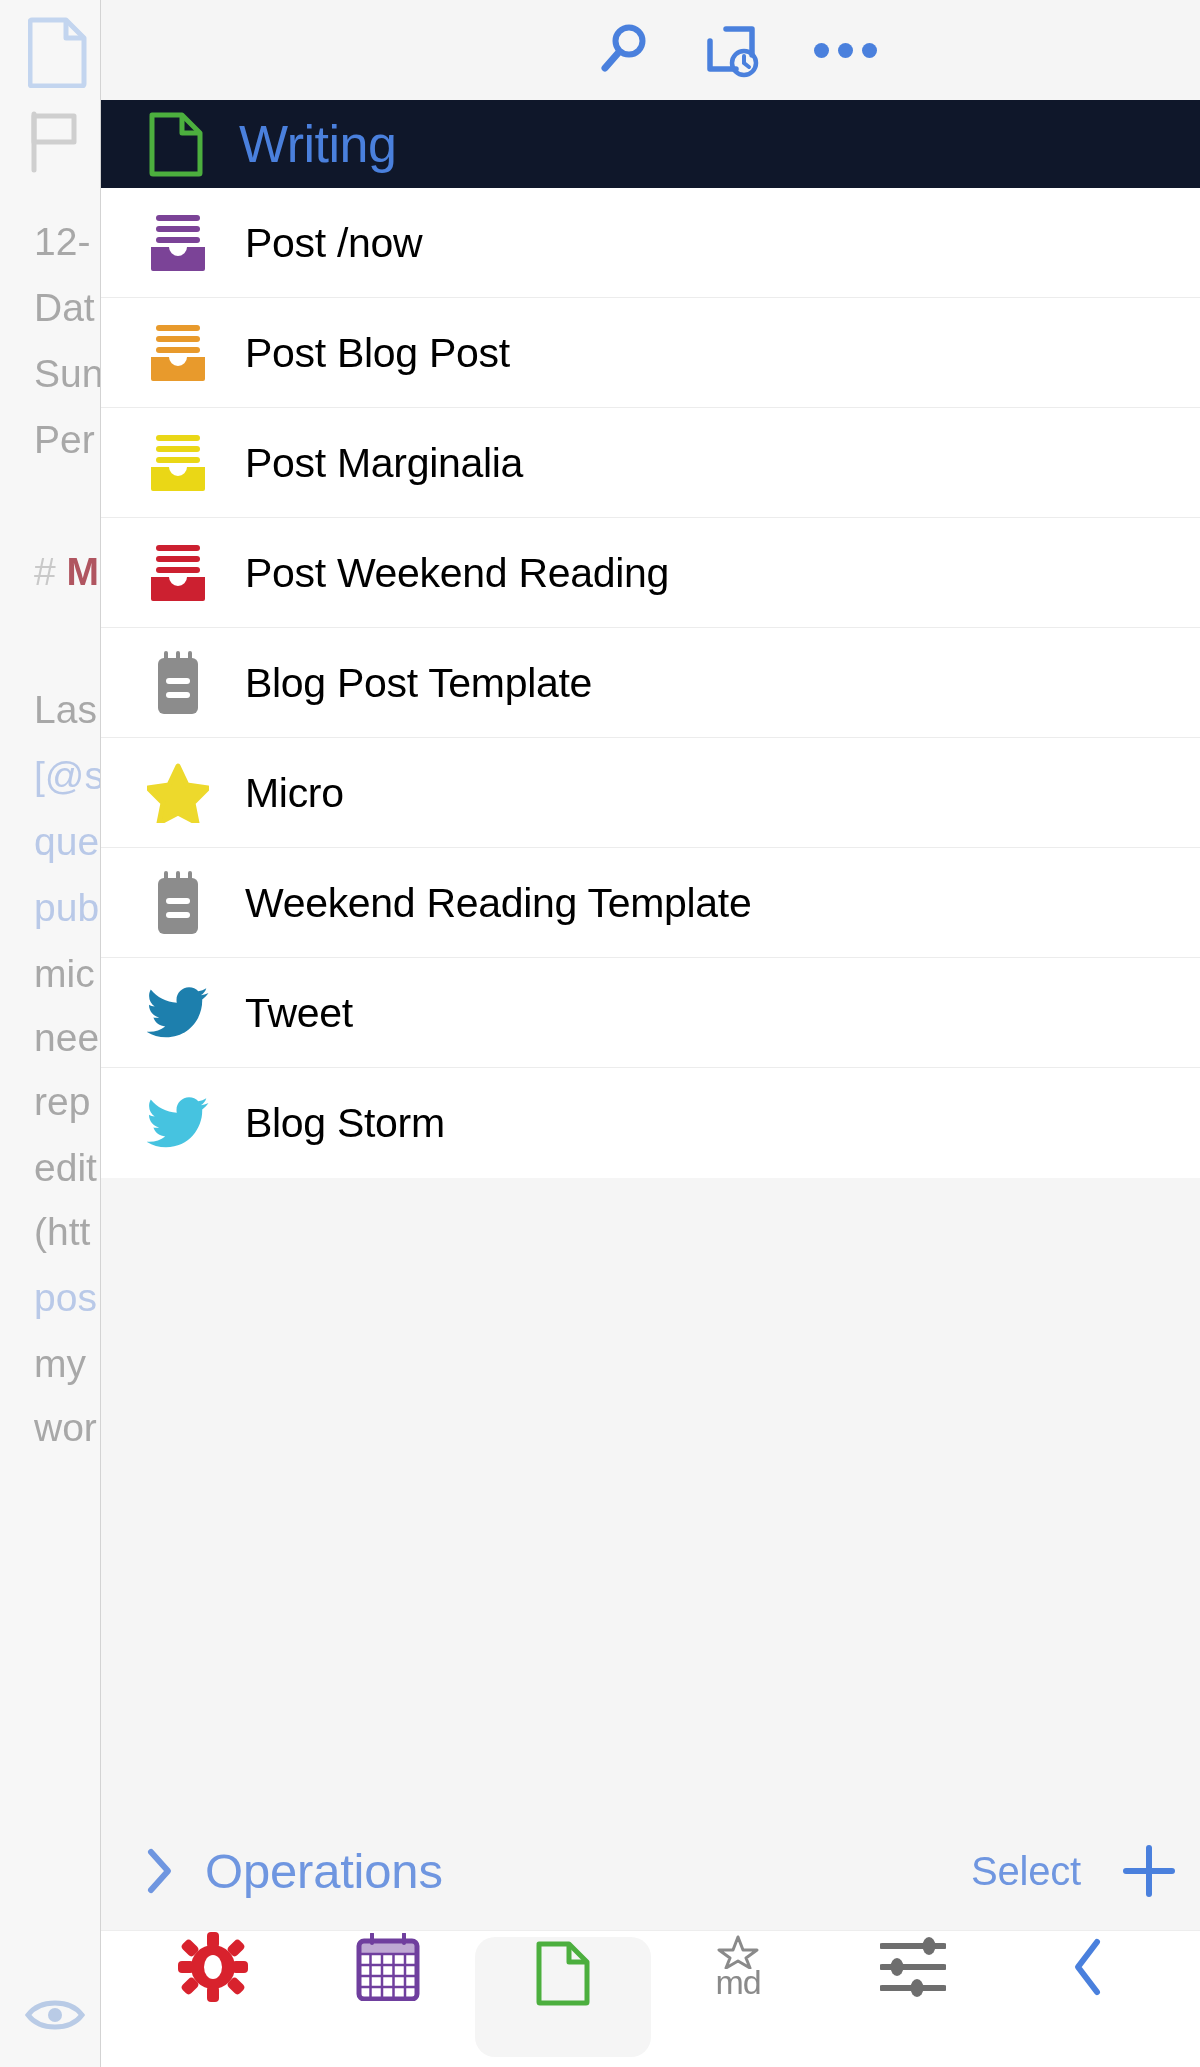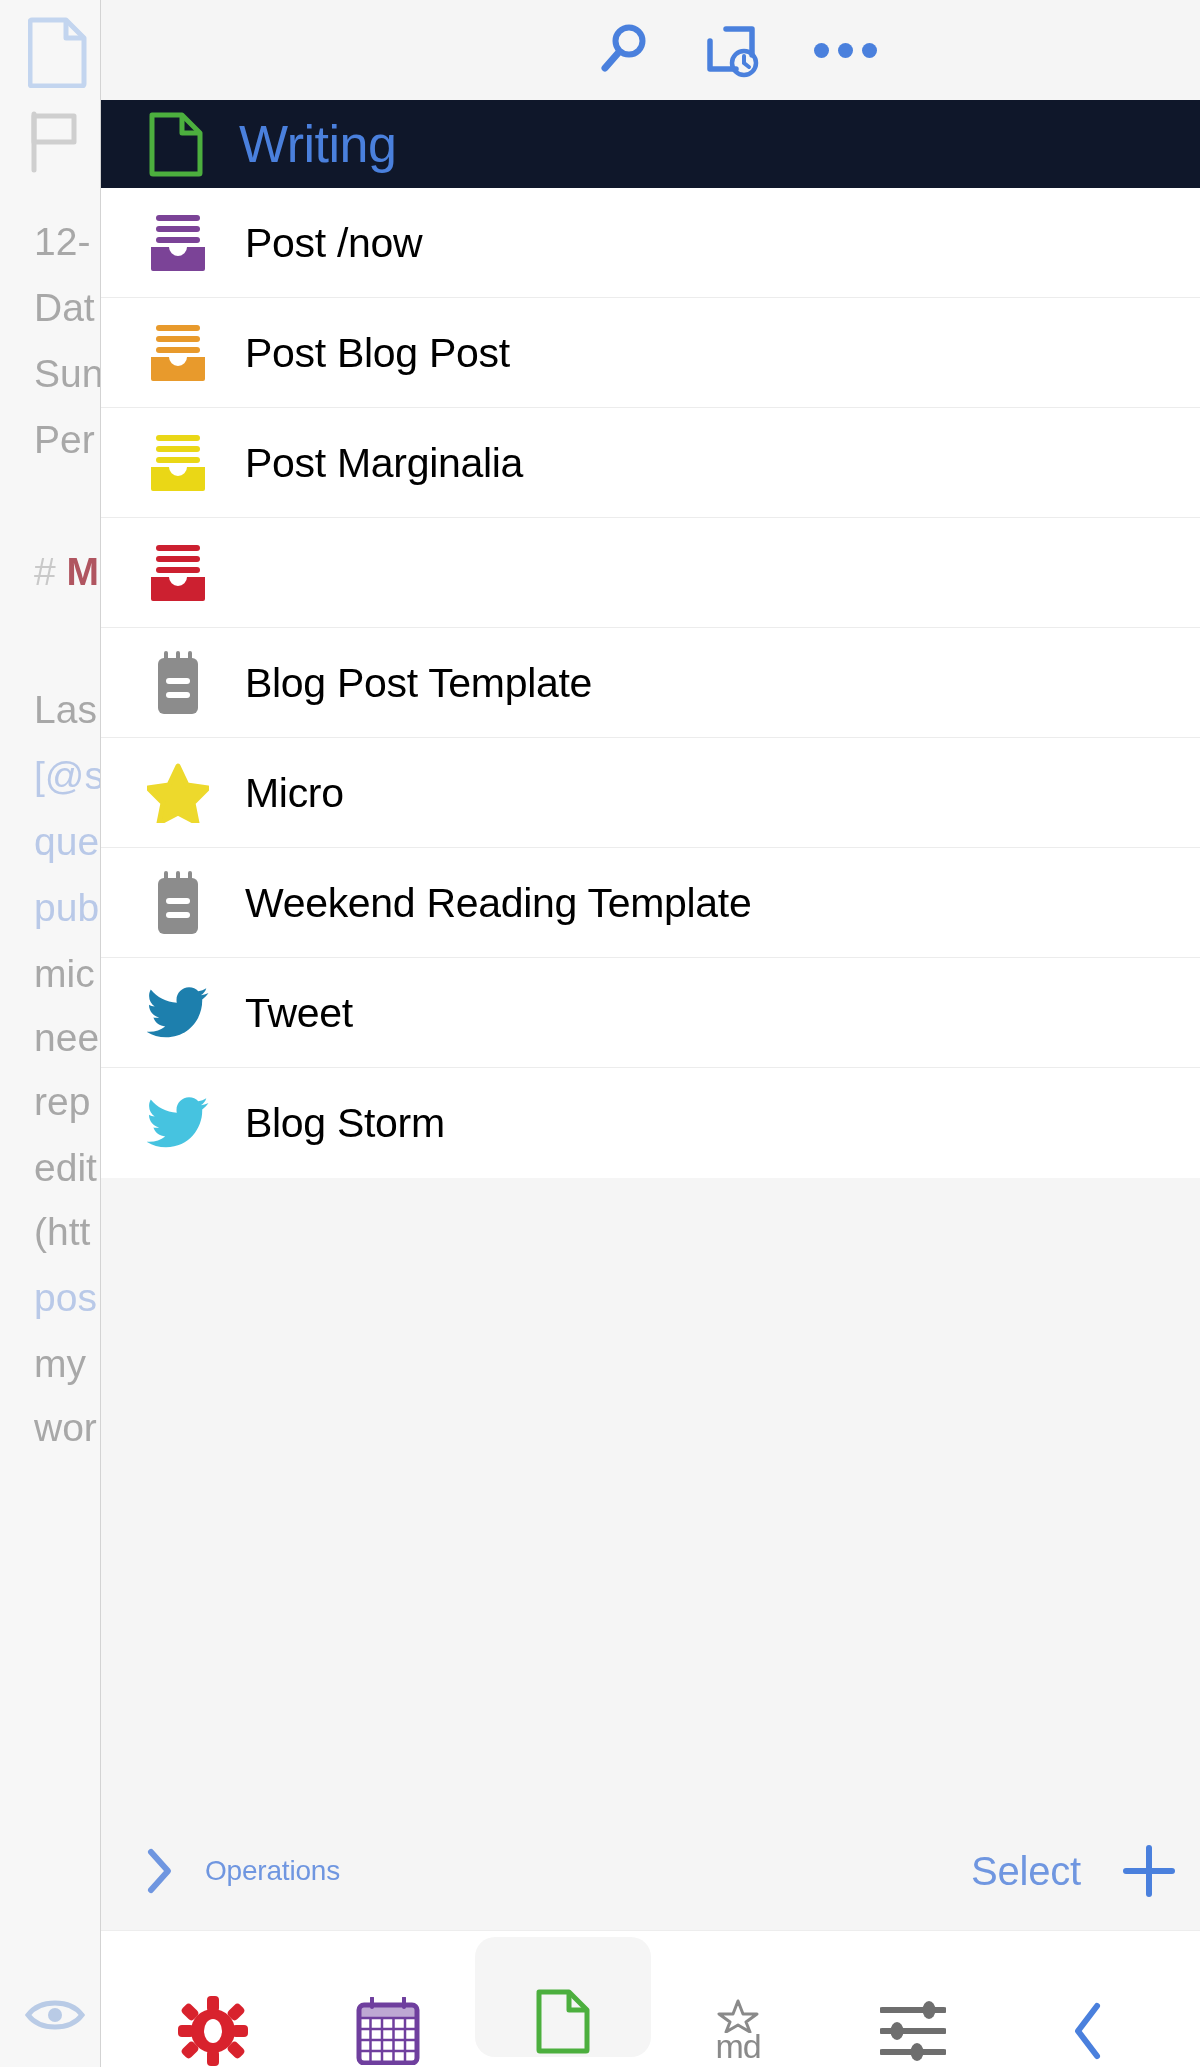--- a/index.html
+++ b/index.html
@@ -169,21 +169,21 @@
   .ops-group {
     display: flex;
     align-items: center;
     margin-left: 40px;
     cursor: pointer;
   }
   .ops-chevron { width: 38px; height: 50px; display:flex; align-items:center; justify-content:center;}
   .ops-label {
     margin-left: 26px;
     color: #6f96e0;
-    font-size: 28px;
+    font-size: 49px;
     letter-spacing: -0.2px;
   }
   .footer-right {
     position: absolute;
     right: 19px;
     display: flex;
     align-items: center;
     gap: 36px;
   }
   .select-label {
@@ -204,21 +204,21 @@
     height: 137px;
     background: #ffffff;
     border-top: 1px solid #ededed;
     display: flex;
     align-items: stretch;
     padding: 0 24px;
   }
   .tab-item {
     flex: 1 1 0;
     display: flex;
-    align-items: flex-end;
+    align-items: flex-start;
     justify-content: center;
     cursor: pointer;
     position: relative;
   }
   .tab-item.active {
     background: #f5f5f5;
     border-radius: 20px;
     margin: 6px 0 10px 0;
   }
   .tab-glyph {
@@ -373,20 +373,21 @@
           <div class="action-icon">
             <span style="display: flex; align-items: center; justify-content: center;">
               <svg width="62" height="60" viewBox="0 0 62 60">
                 <rect x="9" y="2" width="44" height="6" rx="3" fill="#cc2030"></rect>
                 <rect x="9" y="13" width="44" height="6" rx="3" fill="#cc2030"></rect>
                 <rect x="9" y="24" width="44" height="6" rx="3" fill="#cc2030"></rect>
                 <path d="M4 34 h18 a9 9 0 0 0 18 0 h18 v22 a2 2 0 0 1 -2 2 H6 a2 2 0 0 1 -2 -2 z" fill="#cc2030"></path>
               </svg>
             </span>
           </div>
+          <div class="action-label">Post Weekend Reading</div>
         </div>
         <div class="action-row">
           <div class="action-icon">
             <span style="display: flex; align-items: center; justify-content: center;">
               <svg width="56" height="66" viewBox="0 0 56 66">
                 <rect x="14" y="1" width="4" height="10" rx="2" fill="#8c8c8c"></rect>
                 <rect x="26" y="1" width="4" height="10" rx="2" fill="#8c8c8c"></rect>
                 <rect x="38" y="1" width="4" height="10" rx="2" fill="#8c8c8c"></rect>
                 <rect x="8" y="8" width="40" height="56" rx="6" fill="#8c8c8c"></rect>
                 <rect x="16" y="28" width="24" height="6" rx="3" fill="#ffffff"></rect>

